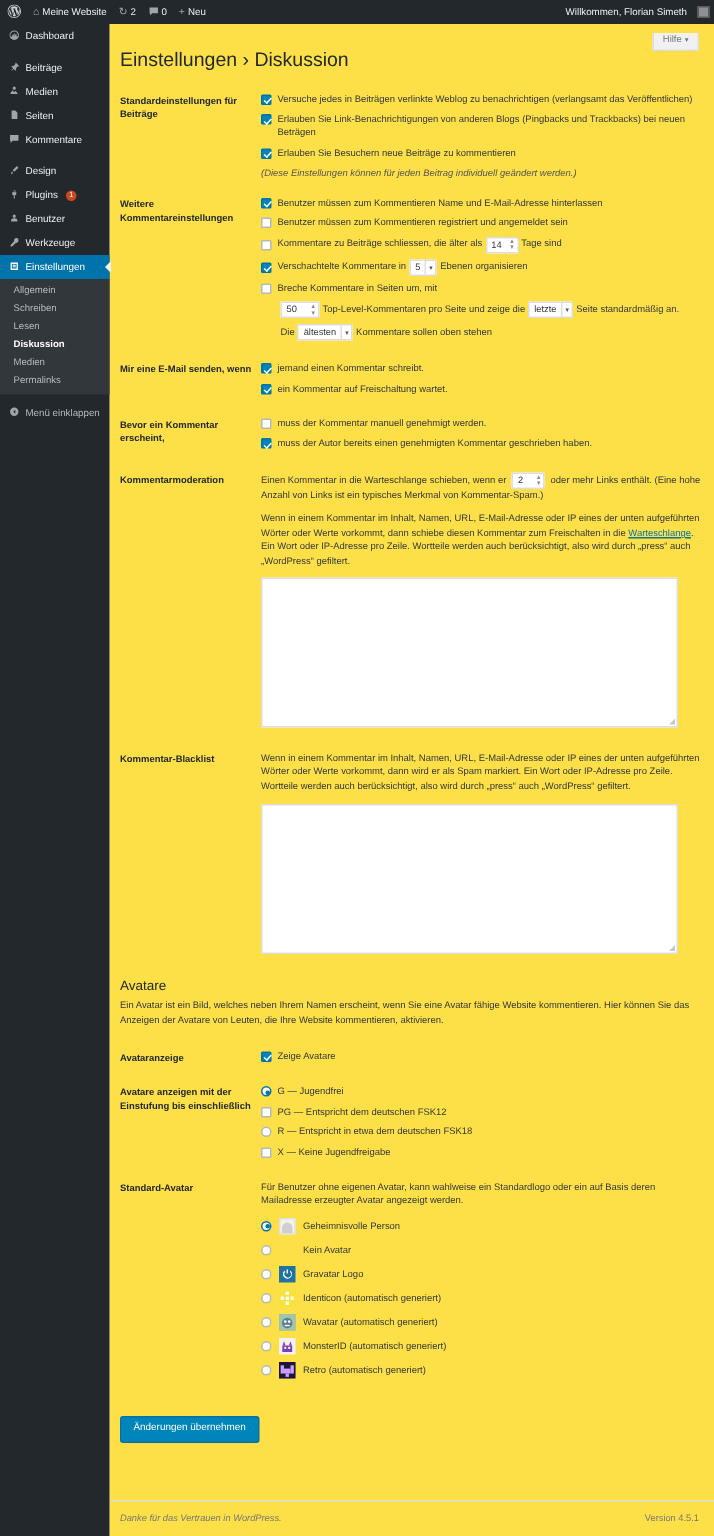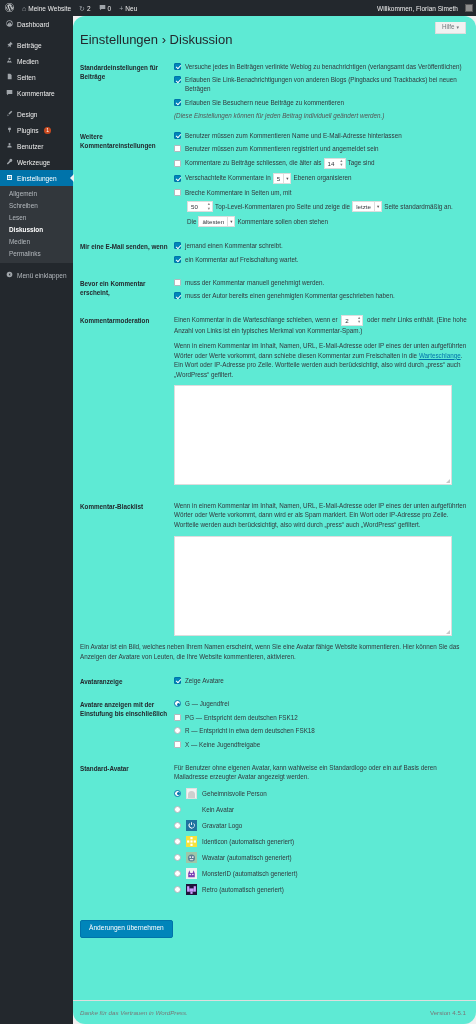--- a/index.html
+++ b/index.html
@@ -74,23 +74,22 @@
     display: flex; align-items: center; gap: 4px;
     height: 16px; padding-left: 5px; margin-top: 4px;
     color: #b4b9be; font-size: 6.5px;
   }
   .collapse-item .mi-icon { width: 8px; text-align: center; font-size: 7px; color: #a0a5aa; }
 
   
   #content {
     position: absolute; top: 16px; left: 73px;
     width: 403px; height: 1008px;
-    background: #5eead4;
+    background: #fde047;
     overflow: hidden;
-    border-radius: 12px;
   }
   #helptab {
     position: absolute; top: 6px; right: 10px;
     background: #f1f1f1; border: 1px solid #ddd; border-top: none;
     color: #72777c; font-size: 6.3px;
     padding: 2px 6px 3px 6px; line-height: 1;
   }
   .caret { font-size: 5px; margin-left: 2px; }
   h1.page-title {
     margin: 0; padding: 16px 0 10px 7px;
@@ -510,20 +509,21 @@
     <div class="row" style="padding-top:10px;">
       <div class="row-label">Kommentar-Blacklist</div>
       <div class="row-field">
         <p class="fdesc tight">Wenn in einem Kommentar im Inhalt, Namen, URL, E-Mail-Adresse oder IP eines der unten aufgeführten Wörter oder Werte vorkommt, dann wird er als Spam markiert. Ein Wort oder IP-Adresse pro Zeile. Wortteile werden auch berücksichtigt, also wird durch „press“ auch „WordPress“ gefiltert.</p>
         <div class="ta"></div>
       </div>
     </div>
 
   </div>
 
+  <h2 class="section-title">Avatare</h2>
   <p class="section-desc">Ein Avatar ist ein Bild, welches neben Ihrem Namen erscheint, wenn Sie eine Avatar fähige Website kommentieren. Hier können Sie das Anzeigen der Avatare von Leuten, die Ihre Website kommentieren, aktivieren.</p>
 
   <div class="form-table">
 
     <div class="row">
       <div class="row-label">Avataranzeige</div>
       <div class="row-field">
         <div class="opt">
           <span class="cb checked"></span>
           <span class="opt-label">Zeige Avatare</span>

